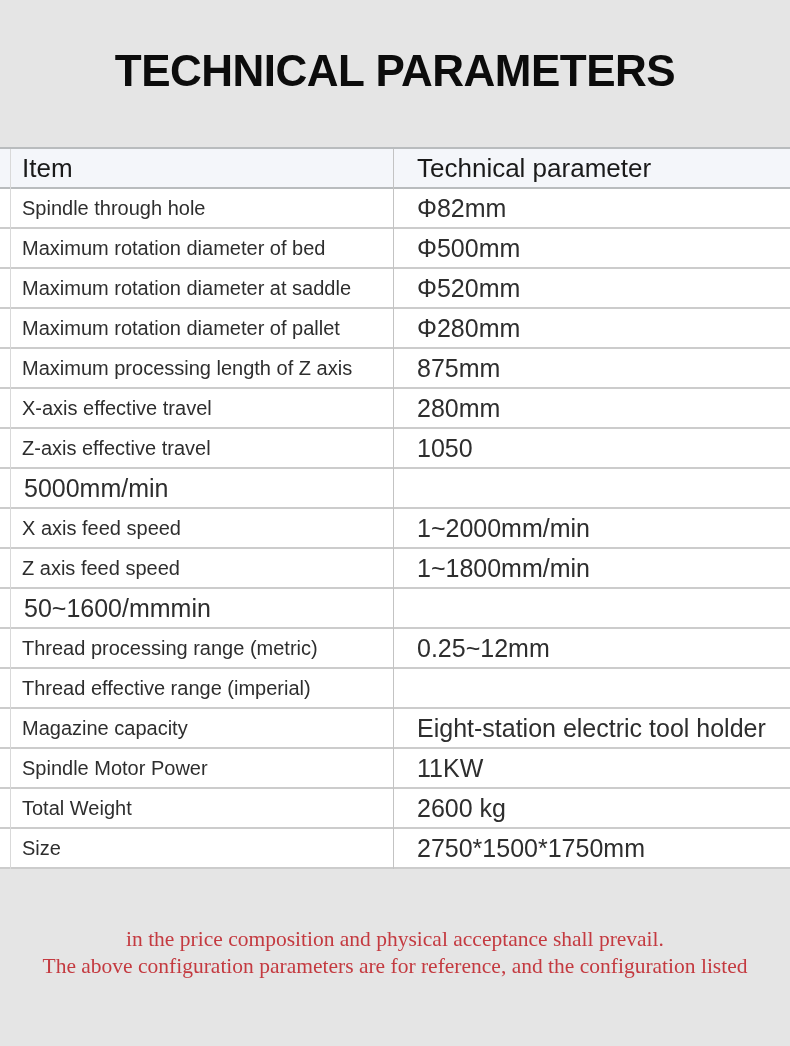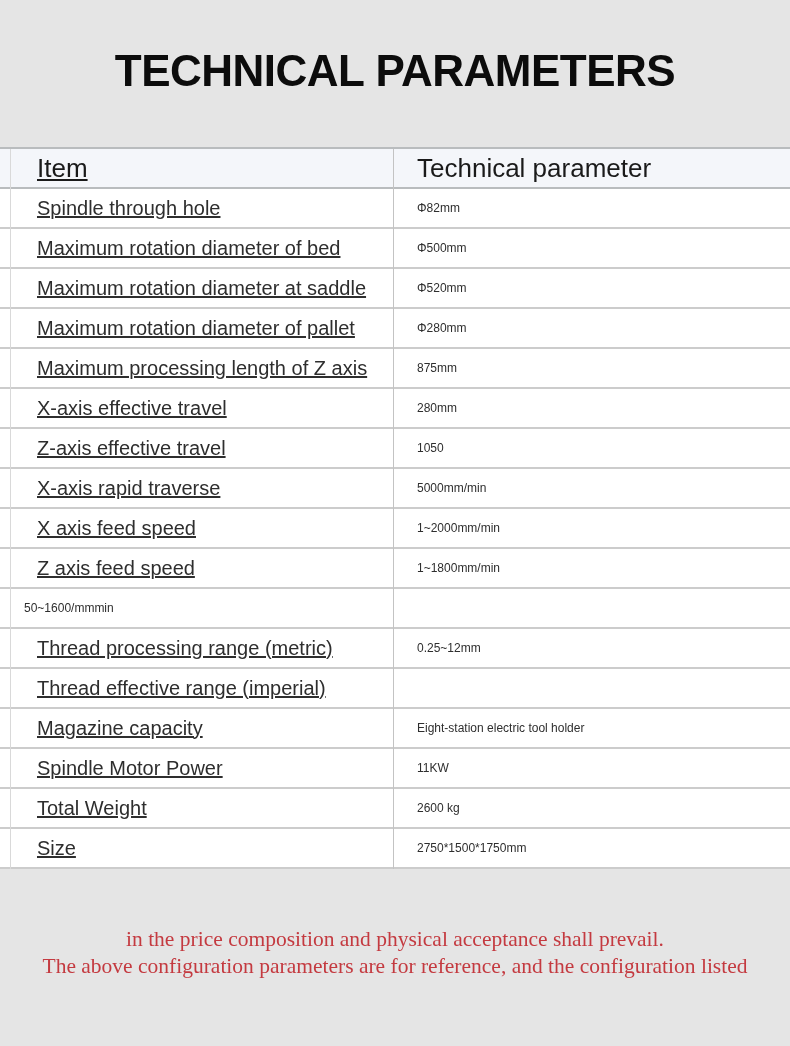--- a/index.html
+++ b/index.html
@@ -55,31 +55,30 @@
     border-bottom: 2px solid #cccccc;
     background: #ffffff;
   }
   .trow.thead {
     background: #f4f6fa;
     border-bottom: 2px solid #b9bcbe;
   }
   .cell-item {
     box-sizing: border-box;
     width: 393px;
-    padding-left: 37px;
+    padding-left: 22px;
     font-size: 20px;
     color: #2e2e2e;
     white-space: nowrap;
-    text-decoration: underline;
   }
   .cell-value {
     box-sizing: border-box;
     flex: 1;
     padding-left: 24px;
-    font-size: 12px;
+    font-size: 25px;
     color: #2e2e2e;
     white-space: nowrap;
   }
   .thead .cell-item,
   .thead .cell-value {
     font-size: 26px;
     color: #1a1a1a;
   }
   .note {
     position: absolute;
@@ -136,21 +135,20 @@
       <div class="cell-item">X-axis effective travel</div>
       <div class="cell-value">280mm</div>
     </div>
 
     <div class="trow">
       <div class="cell-item">Z-axis effective travel</div>
       <div class="cell-value">1050</div>
     </div>
 
     <div class="trow">
-      <div class="cell-item">X-axis rapid traverse</div>
       <div class="cell-value">5000mm/min</div>
     </div>
 
 
     <div class="trow">
       <div class="cell-item">X axis feed speed</div>
       <div class="cell-value">1~2000mm/min</div>
     </div>
 
     <div class="trow">

